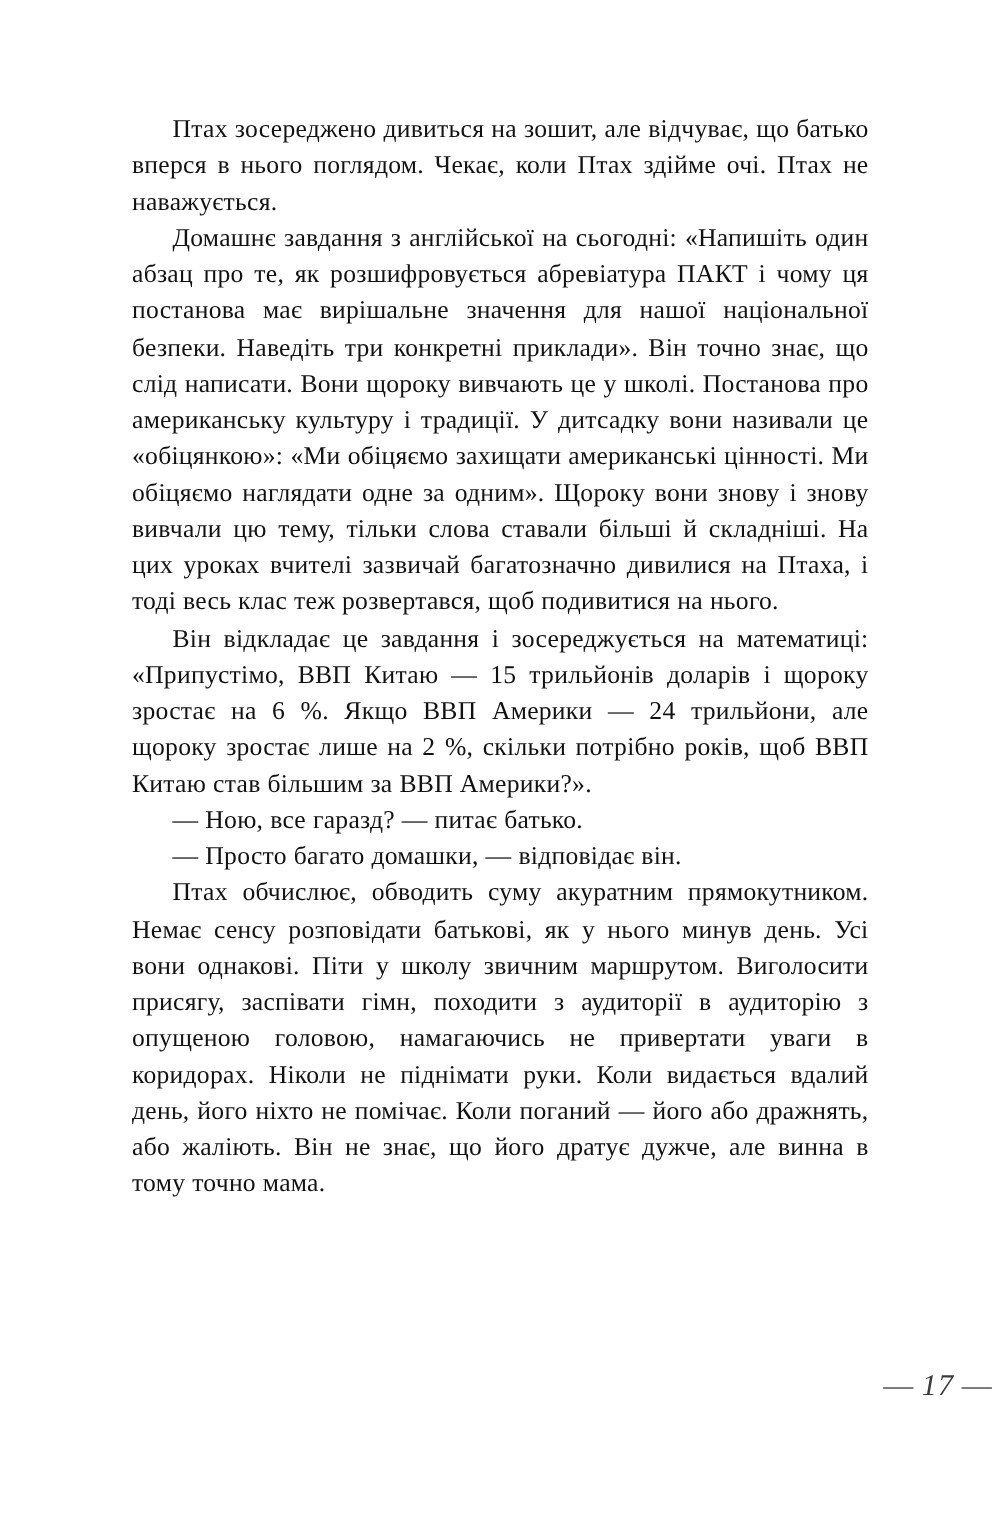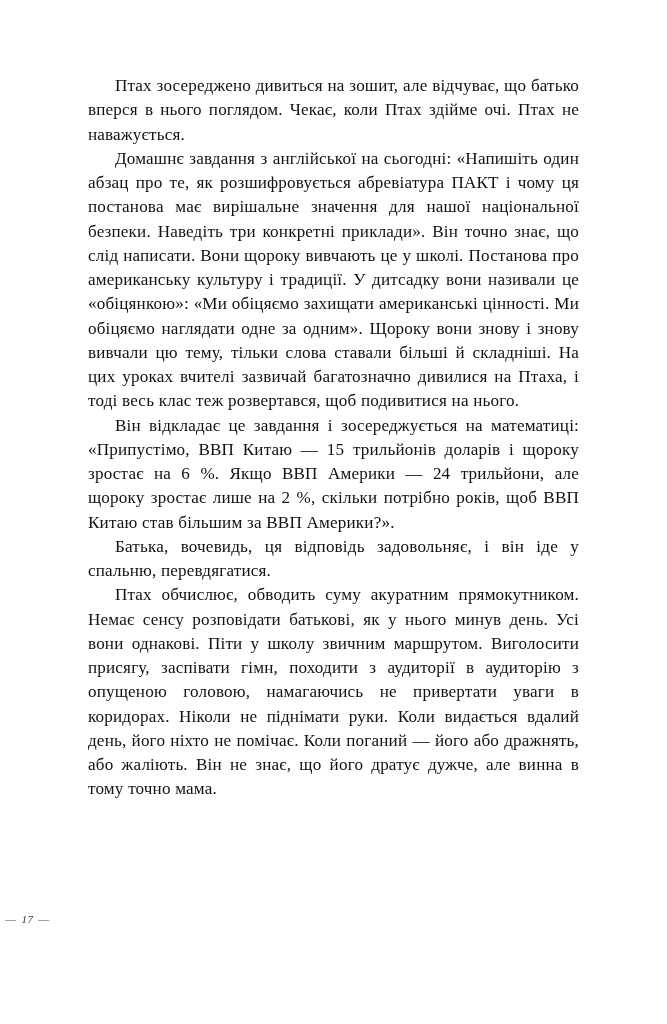--- a/index.html
+++ b/index.html
@@ -48,42 +48,43 @@
   
   .para.dialogue {
     text-indent: 27px;
   }
 
   .footer {
     position: absolute;
     left: 0;
     right: 0;
     top: 913px;
-    text-align: left;
-    font-size: 11px;
+    text-align: right;
+    font-size: 20px;
     font-style: italic;
     color: #3a3a3a;
     letter-spacing: 0.04em;
   }
   .footer .rule {
     font-style: normal;
     color: #555;
     padding: 0 5px;
   }
 </style>
 </head>
 <body>
 
 <div class="page">
 
   <div class="text-block">
     <p class="para">Птах зосереджено дивиться на зошит, але відчуває, що батько вперся в нього поглядом. Чекає, коли Птах здійме очі. Птах не наважується.</p>
     <p class="para">Домашнє завдання з англійської на сьогодні: «Напишіть один абзац про те, як розшифровується абревіатура ПАКТ і чому ця постанова має вирішальне значення для нашої національної безпеки. Наведіть три конкретні приклади». Він точно знає, що слід написати. Вони щороку вивчають це у школі. Постанова про американську культуру і традиції. У дитсадку вони називали це «обіцянкою»: «Ми обіцяємо захищати американські цінності. Ми обіцяємо наглядати одне за одним». Щороку вони знову і знову вивчали цю тему, тільки слова ставали більші й складніші. На цих уроках вчителі зазвичай багатозначно дивилися на Птаха, і тоді весь клас теж розвертався, щоб подивитися на нього.</p>
     <p class="para">Він відкладає це завдання і зосереджується на математиці: «Припустімо, ВВП Китаю — 15 трильйонів доларів і щороку зростає на 6 %. Якщо ВВП Америки — 24 трильйони, але щороку зростає лише на 2 %, скільки потрібно років, щоб ВВП Китаю став більшим за ВВП Америки?».</p>
-    <p class="para">Батька, вочевидь, ця відповідь задовольняє, і він іде у спальню, перевдягатися.</p>
+    <p class="para dialogue">— Ною, все гаразд? — питає батько.</p>
+    <p class="para dialogue">— Просто багато домашки, — відповідає він.</p>
     <p class="para">Птах обчислює, обводить суму акуратним прямокутником. Немає сенсу розповідати батькові, як у нього минув день. Усі вони однакові. Піти у школу звичним маршрутом. Виголосити присягу, заспівати гімн, походити з аудиторії в аудиторію з опущеною головою, намагаючись не привертати уваги в коридорах. Ніколи не піднімати руки. Коли видається вдалий день, його ніхто не помічає. Коли поганий — його або дражнять, або жаліють. Він не знає, що його дратує дужче, але винна в тому точно мама.</p>
   </div>
 
   <div class="footer">
     <span class="rule">—</span><span>17</span><span class="rule">—</span>
   </div>
 
 </div>
 
 </body></html>

